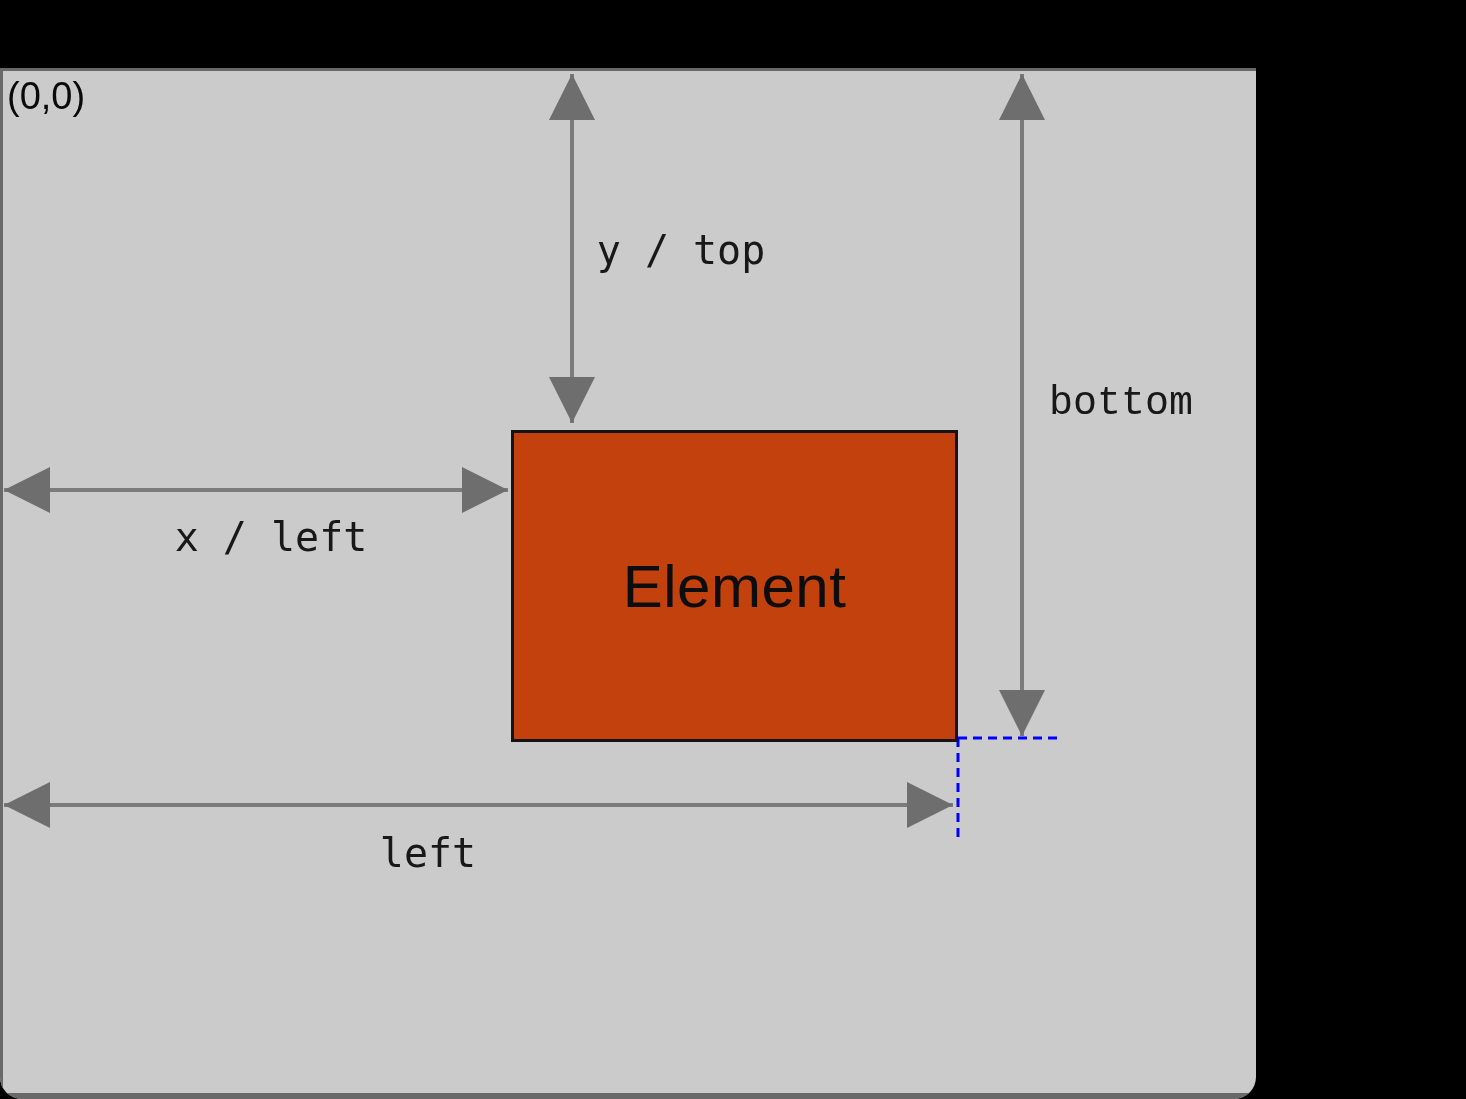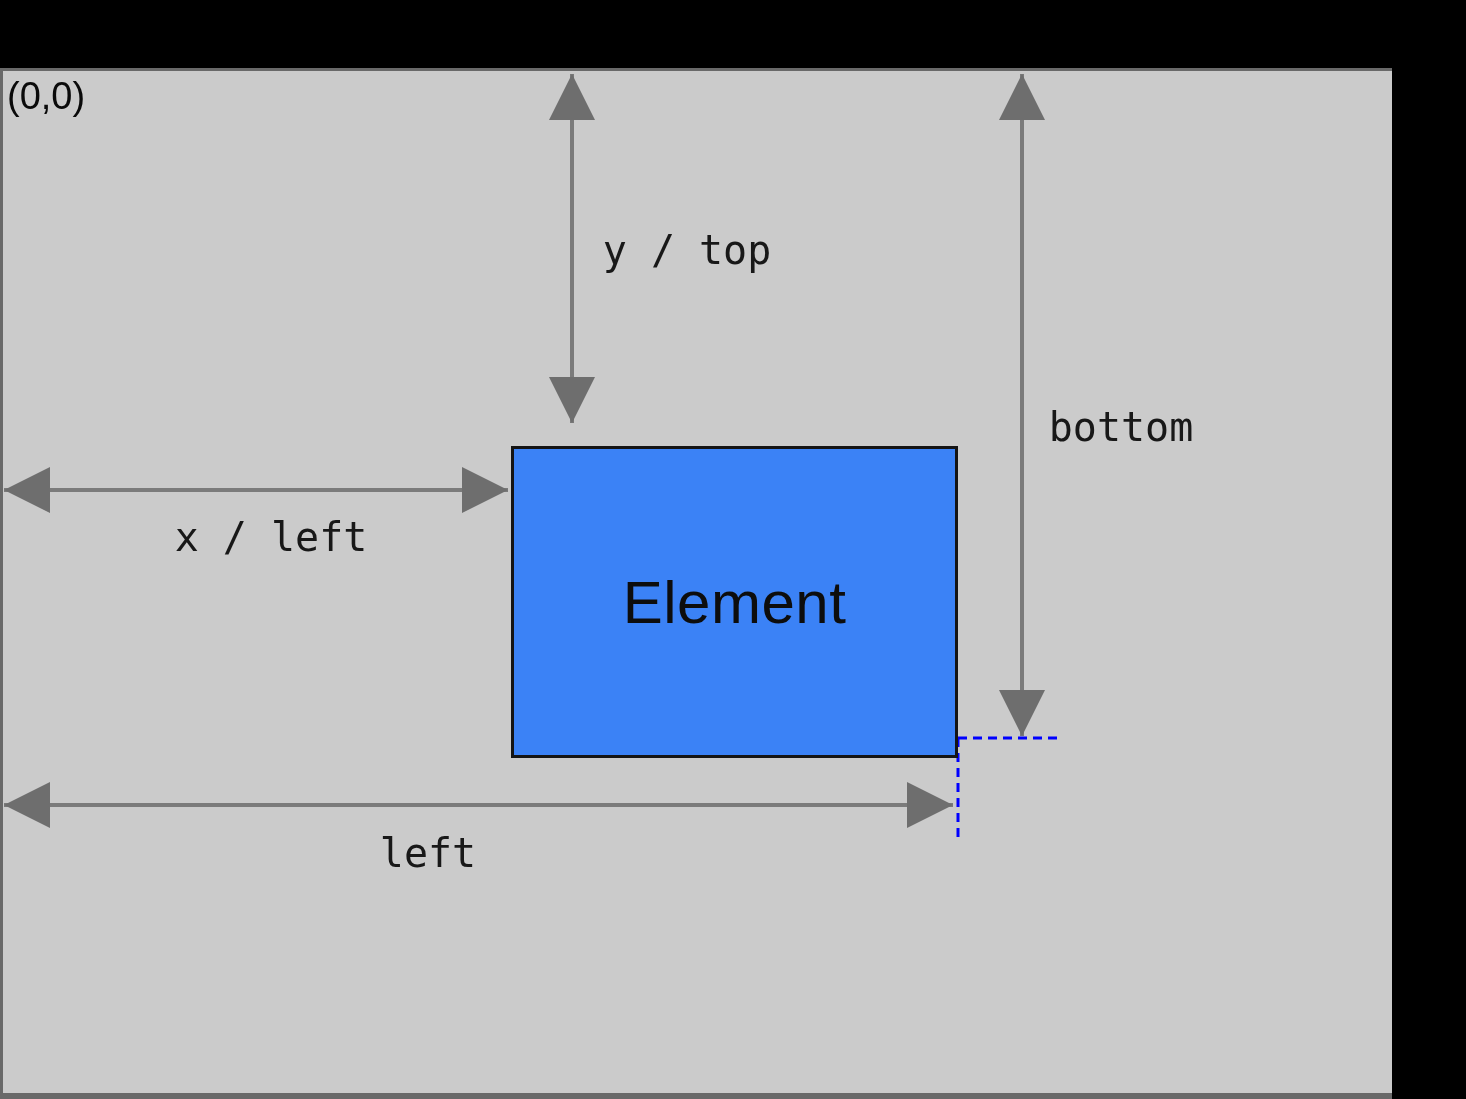--- a/index.html
+++ b/index.html
@@ -2,24 +2,25 @@
 <html><head>
 <meta charset="utf-8">
 <style>
   html, body {
     margin: 0;
     padding: 0;
     background: #000000;
   }
   .stage {
     position: relative;
-    width: 1392px;
+    width: 1256px;
     height: 1099px;
     overflow: hidden;
     font-family: "Liberation Sans", sans-serif;
+    border-radius: 22px;
   }
   .top-bar {
     position: absolute;
     left: 0; top: 0;
     width: 1466px; height: 68px;
     background: #000000;
   }
   .screen-window {
     position: absolute;
     left: 0; top: 68px;
@@ -33,24 +34,24 @@
   .origin-label {
     position: absolute;
     left: 7px; top: 76px;
     font-size: 38px;
     line-height: 1.1;
     color: #0a0a0a;
     white-space: nowrap;
   }
   .element-box {
     position: absolute;
-    left: 511px; top: 446px;
+    left: 511px; top: 430px;
     width: 447px; height: 312px;
     box-sizing: border-box;
-    background: #3b82f6;
+    background: #c2410c;
     border: 3px solid #141414;
     display: flex;
     align-items: center;
     justify-content: center;
   }
   .element-box span {
     font-size: 60px;
     color: #0d0d0d;
     letter-spacing: 0.5px;
     white-space: nowrap;
@@ -62,23 +63,23 @@
     pointer-events: none;
   }
   .mono-label {
     position: absolute;
     transform: translate(-50%, -50%);
     font-family: "DejaVu Sans Mono", "Liberation Mono", monospace;
     font-size: 40px;
     color: #181818;
     white-space: nowrap;
   }
-  .lbl-y-top  { left: 681px;  top: 250px; margin-left: 6px; }
+  .lbl-y-top  { left: 681px;  top: 250px; }
   .lbl-x-left { left: 271px;  top: 537px; }
-  .lbl-bottom { left: 1121px; top: 427px; }
+  .lbl-bottom { left: 1121px; top: 403px; font-family: Liberation Mono, monospace; }
   .lbl-right  { left: 428px;  top: 853px; }
 </style>
 </head>
 <body>
 
 <div class="stage">
 
   <div class="top-bar"></div>
 
   <div class="screen-window"></div>

